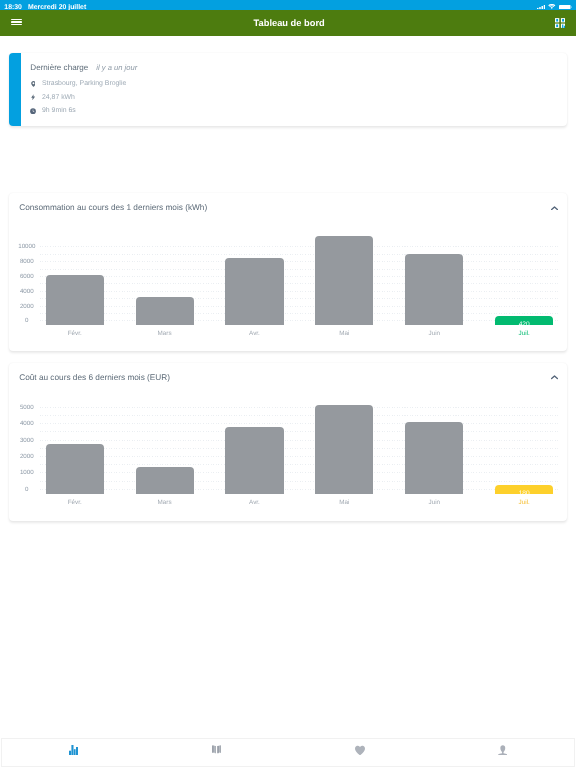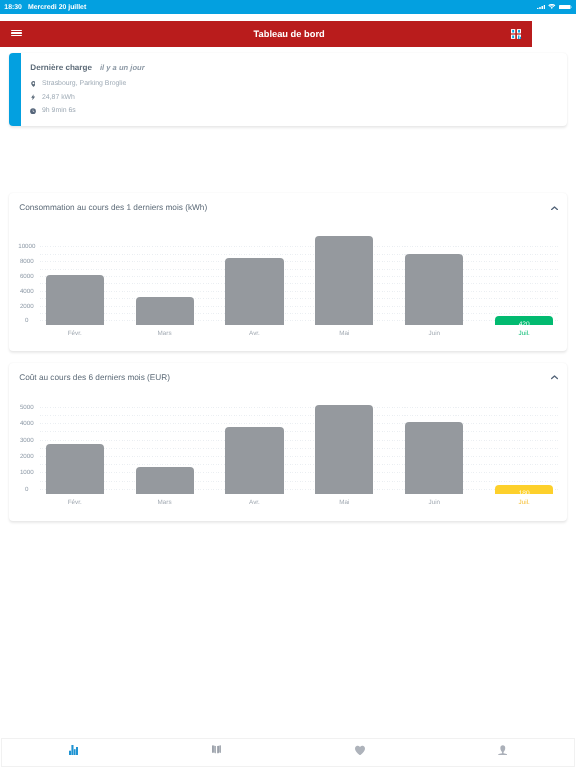--- a/index.html
+++ b/index.html
@@ -8,38 +8,38 @@
   .app{position:relative;width:576px;height:768px;background:#fff;}
 
   
   .statusbar{position:absolute;left:0;top:0;width:576px;height:13.5px;background:#03a0e0;
     display:flex;align-items:center;color:#fff;font-size:6.9px;font-weight:bold;}
   .sb-time{margin-left:4.3px;padding-top:1px;}
   .sb-date{margin-left:6.1px;padding-top:1px;}
   .sb-right{margin-left:auto;display:flex;align-items:center;gap:3.1px;margin-right:4.5px;line-height:0;}
 
   
-  .appbar{position:absolute;left:0;top:21px;width:532px;height:26.0px;background:#b91c1c;}
+  .appbar{position:absolute;left:0;top:10px;width:576px;height:26.0px;background:#4d7c0f;}
   .appbar-title{position:absolute;left:0;top:0;width:578.3px;height:25.5px;
     display:flex;align-items:center;justify-content:center;color:#fff;
     font-size:9.3px;font-weight:bold;}
   .hamburger{position:absolute;left:11px;top:8.7px;
      width:11.2px;height:6.6px;cursor:pointer;}
   .hamburger i{display:block;height:1.4px;background:#fff;border-radius:.4px;margin-bottom:1.2px;}
   .hamburger i:last-child{margin-bottom:0;}
   .qr{position:absolute;right:11px;top:12.8px;transform:translateY(-50%);cursor:pointer;line-height:0;}
 
   
   .content{position:absolute;left:0;top:39.4px;width:576px;bottom:30px;}
 
   .card{position:absolute;left:9px;right:9px;background:#fff;border-radius:4px;
      box-shadow:0 1.2px 2.6px rgba(0,0,0,.085), 0 0 1.6px rgba(0,0,0,.05);overflow:hidden;}
   .accent{position:absolute;left:0;top:0;bottom:0;width:11.5px;background:#03a0e0;}
 
-  .sum-title{position:absolute;left:21.3px;font-size:8.1px;color:#5d6b78;white-space:nowrap;font-weight:bold;}
+  .sum-title{position:absolute;left:21.3px;font-size:8.1px;color:#5d6b78;white-space:nowrap;}
   .sum-title em{font-style:italic;color:#8e9aa6;font-size:7.6px;margin-left:8px;}
   .row{position:absolute;left:21px;display:flex;align-items:center;font-size:6.9px;color:#9eaab5;
        white-space:nowrap;}
   .row .ic{width:6px;display:flex;justify-content:center;align-items:center;margin-right:6px;}
 
   
   .chart-title{position:absolute;left:10.2px;top:10.2px;font-size:8.25px;color:#5d6b78;}
   .chevron{position:absolute;right:9.2px;top:12.7px;cursor:pointer;line-height:0;}
 
   .plot{position:absolute;}

